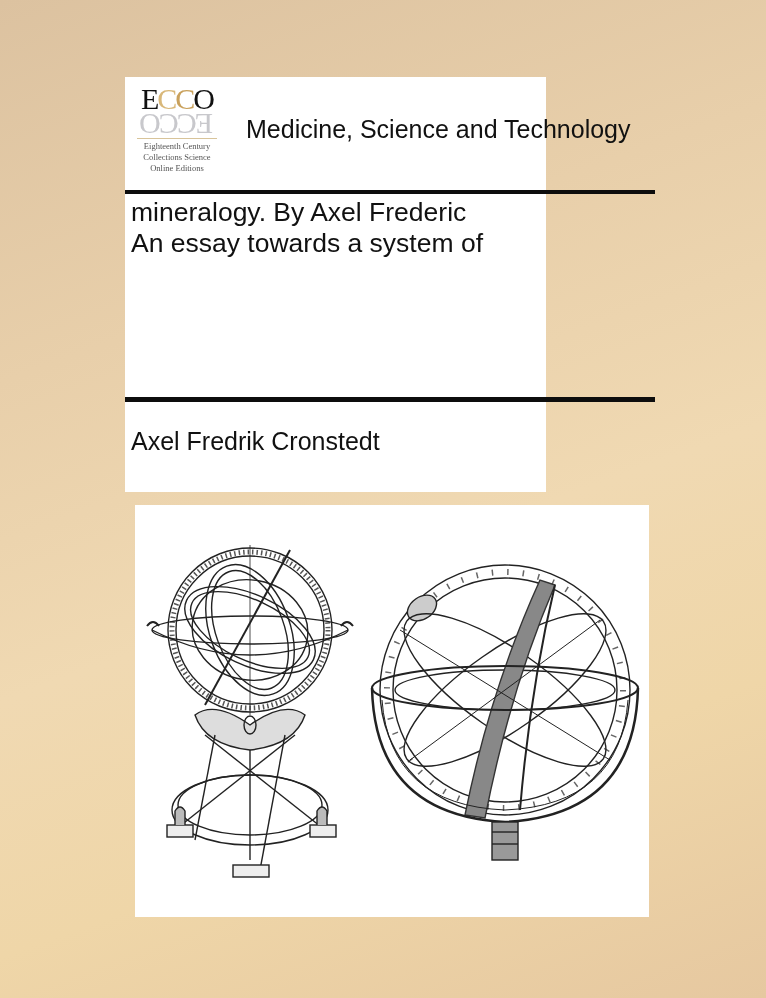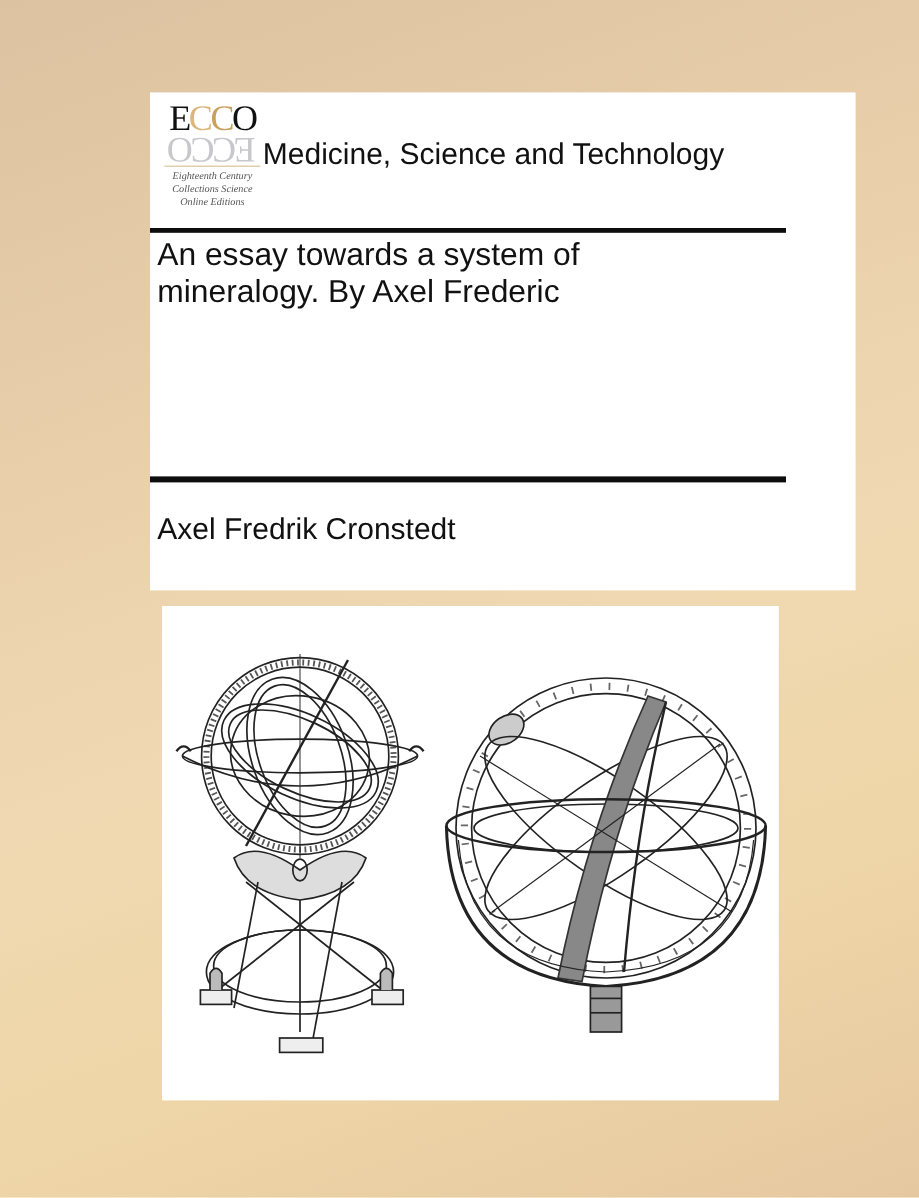--- a/index.html
+++ b/index.html
@@ -2,43 +2,43 @@
 <html><head>
 <meta charset="utf-8">
 <style>
   html, body { margin:0; padding:0; }
   body {
     width:766px; height:998px; position:relative; overflow:hidden;
     background: linear-gradient(160deg, #dcc2a0 0%, #e8cfaa 30%, #f0d9b2 55%, #efd6a8 75%, #e6c8a0 100%);
     font-family: "Liberation Sans", sans-serif;
   }
   .panel {
-    position:absolute; left:125px; top:77px; width:588px; height:415px;
+    position:absolute; left:125px; top:77px; width:421px; height:415px;
     background:#ffffff;
   }
   .logo {
     position:absolute; left:8px; top:8px; width:88px; height:92px;
     text-align:center;
   }
   .logo-top {
     font-family:"Liberation Serif", serif; font-size:30px; line-height:28px;
     letter-spacing:-2px; color:#111;
   }
   .logo-top .c1 { color:#d9b87a; }
   .logo-top .c2 { color:#c9a15c; }
   .logo-mirror {
     font-family:"Liberation Serif", serif; font-size:30px; line-height:22px;
     letter-spacing:-2px; color:#c8c8cc; transform:scaleY(-1) scaleX(-1); height:22px; overflow:hidden;
   }
   .logo-rule { height:1px; background:#d8c49a; margin:3px 4px 2px 4px; }
   .logo-sub {
-    font-family:"Liberation Serif", serif; font-size:8.5px; line-height:11px; color:#555;font-style:italic;
+    font-family:"Liberation Serif", serif; font-size:8.5px; line-height:11px; color:#555;
   }
   .series {
-    position:absolute; left:94px; top:38px; font-size:25px; color:#111; white-space:nowrap;text-align:right;
+    position:absolute; left:121px; top:38px; font-size:25px; color:#111; white-space:nowrap;text-align:right;
   }
   .rule {
     position:absolute; left:0; width:530px; background:#0d0d0d;
   }
   .rule1 { top:113px; height:4px; }
   .rule2 { top:320px; height:5px; }
   .title {
     position:absolute; left:6px; top:120px; width:520px;
     font-size:26.5px; line-height:30.5px; color:#111;
   }
@@ -58,22 +58,22 @@
     <div class="logo-top"><span>E</span><span class="c1">C</span><span class="c2">C</span><span>O</span></div>
     <div class="logo-mirror"><span>E</span><span>C</span><span>C</span><span>O</span></div>
     <div class="logo-rule"></div>
     <div class="logo-sub">Eighteenth Century</div>
     <div class="logo-sub">Collections Science</div>
     <div class="logo-sub">Online Editions</div>
   </div>
   <div class="series">Medicine, Science and Technology</div>
   <div class="rule rule1"></div>
   <div class="title">
+    <div>mineralogy. By Axel Frederic</div>
     <div>An essay towards a system of</div>
-    <div>mineralogy. By Axel Frederic</div>
   </div>
   <div class="rule rule2"></div>
   <div class="author">Axel Fredrik Cronstedt</div>
 </div>
 
 <div class="plate">
 
   <svg style="left:10px;top:35px;" width="220" height="350" viewBox="0 0 220 350">
     <g fill="none" stroke="#222" stroke-width="1.4">
 

